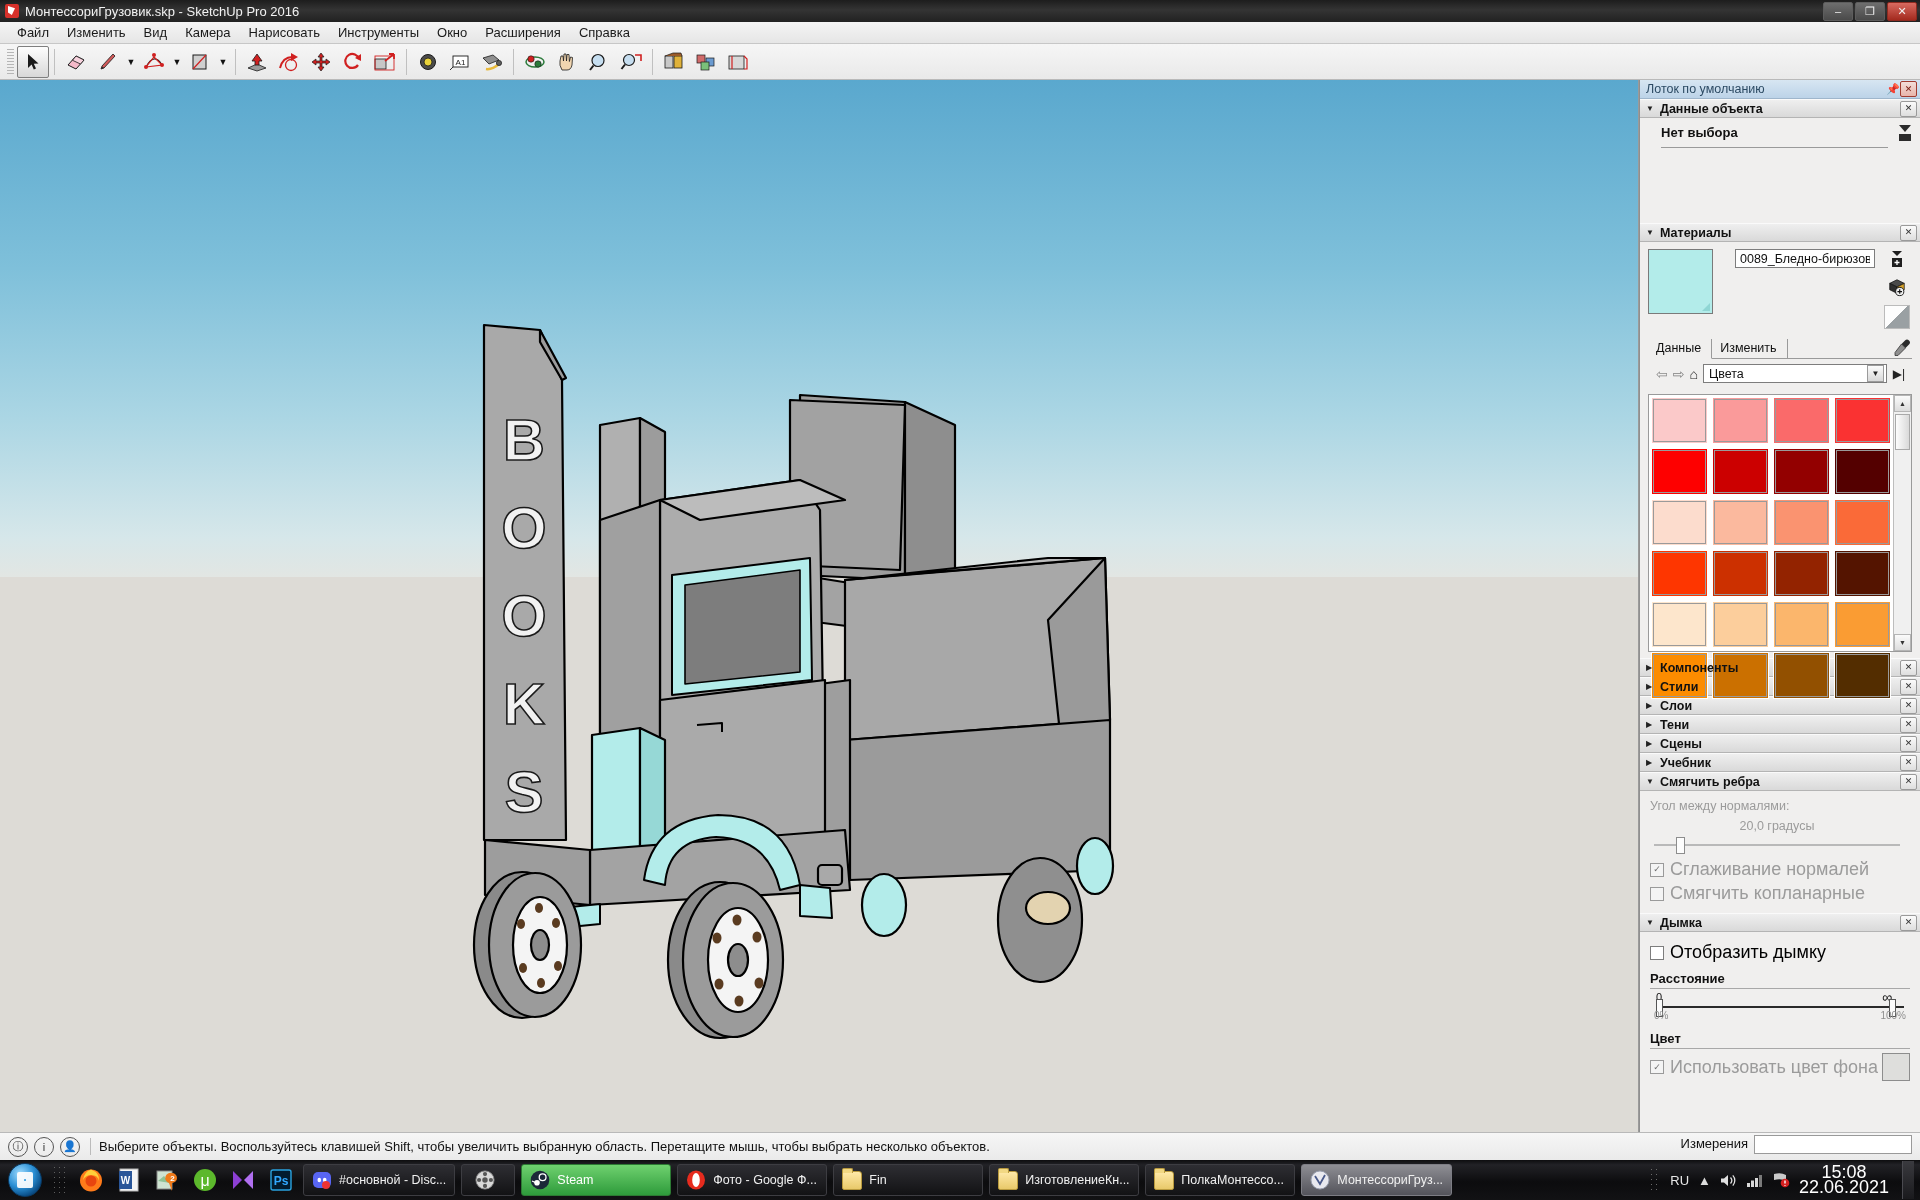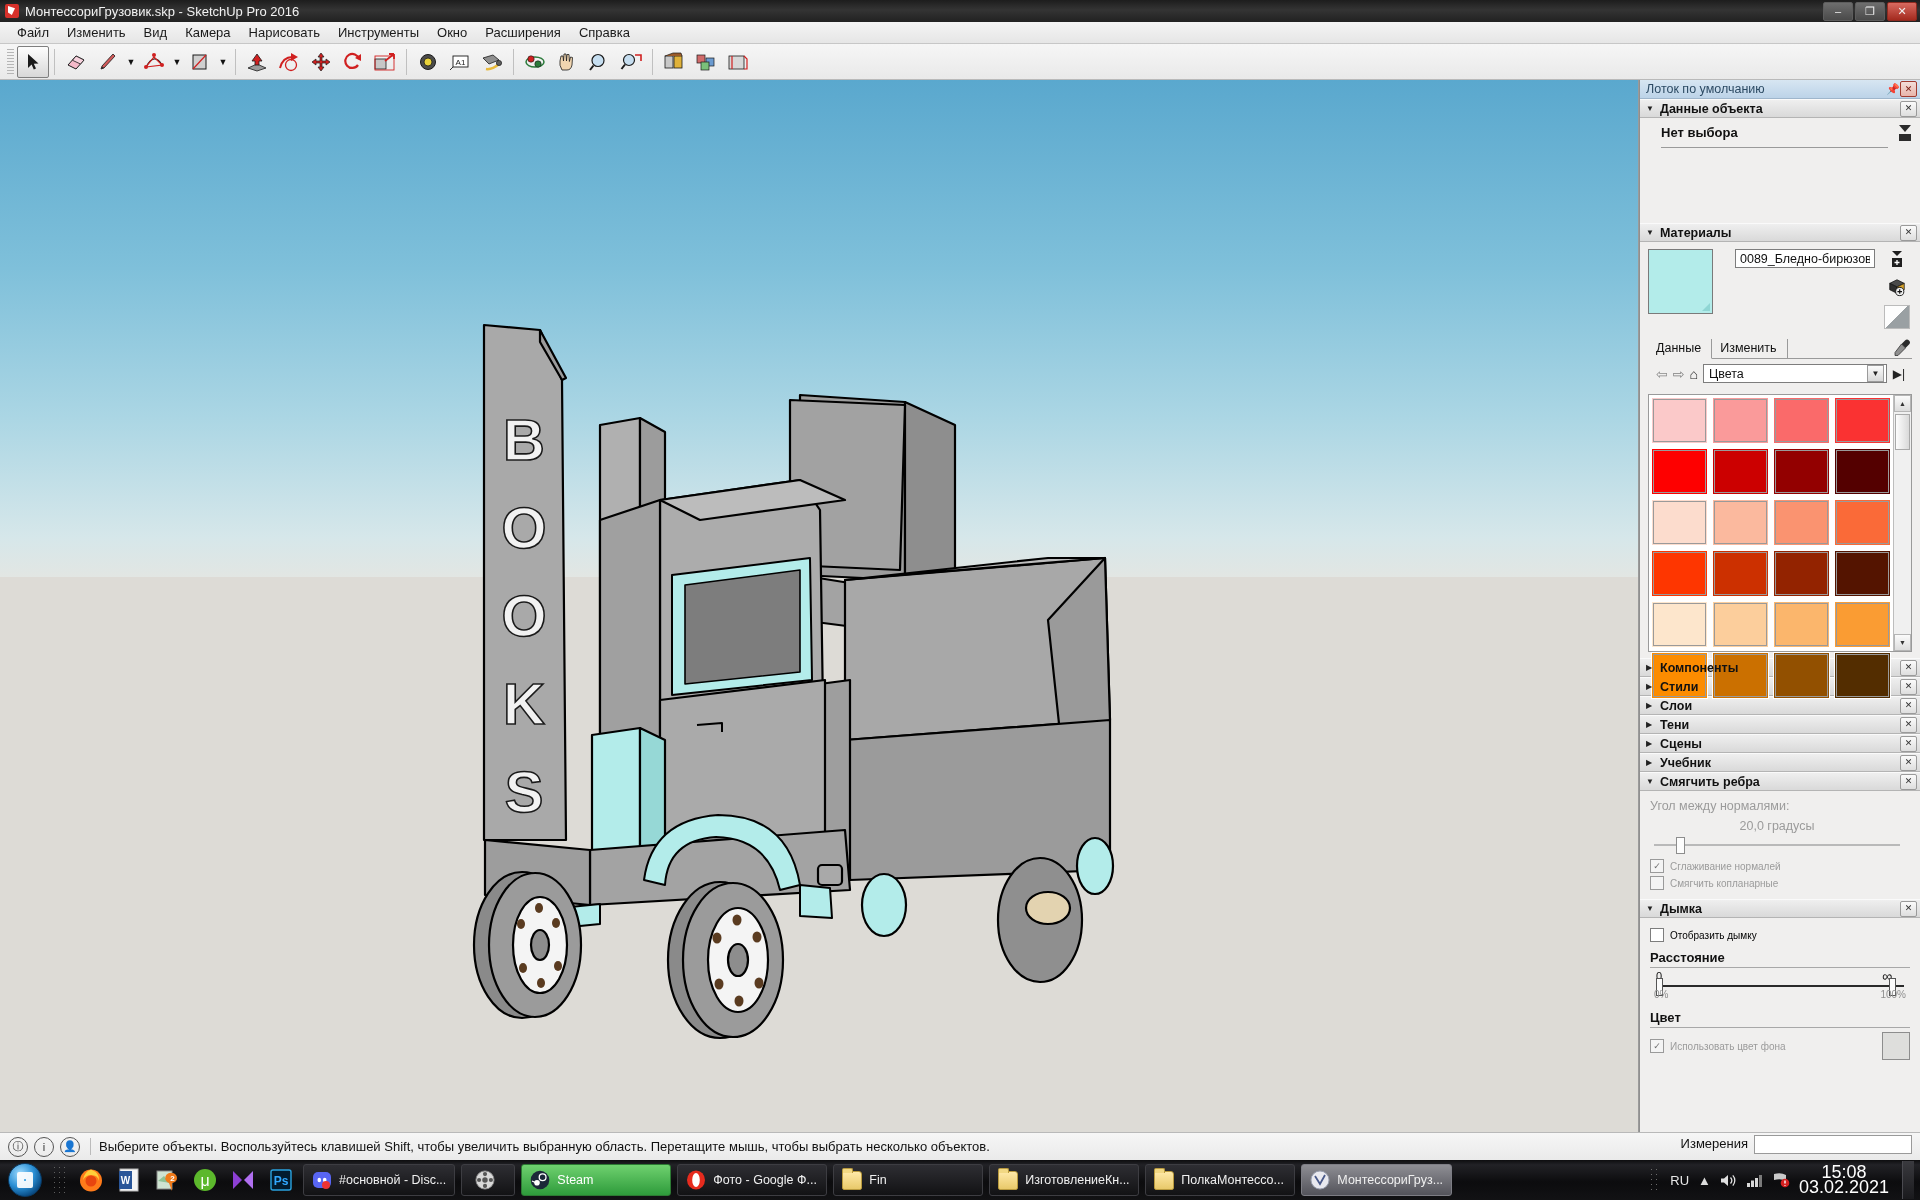--- a/index.html
+++ b/index.html
@@ -162,21 +162,21 @@
   .pal-sb .thumb{position:absolute;left:1px;top:19px;width:15px;height:36px;
     background:linear-gradient(to right,#fdfdfd,#d9d9d9);border:1px solid #a9a9a9;box-sizing:border-box;}
 
   .soft-body{padding:8px 16px 6px 10px;background:#f0efee;}
   .dim{color:#9b9b9b;}
   .soft-label{font-size:12.5px;}
   .soft-val{text-align:center;font-size:12.5px;margin:6px 0 4px 0;}
   .slider{position:relative;height:16px;margin:2px 4px 6px 4px;}
   .slider .track{position:absolute;left:0;right:0;top:7px;height:2px;background:#b9b9b9;}
   .slider .knob{position:absolute;top:0;width:7px;height:15px;background:#fdfdfd;border:1px solid #8d8d8d;}
-  .ck-row{display:flex;align-items:center;gap:6px;margin:3px 0;font-size:10px;}
+  .ck-row{display:flex;align-items:center;gap:6px;margin:3px 0;font-size:18px;}
   .ckbox{width:12px;height:12px;border:1px solid #9a9a9a;background:#f4f4f4;display:flex;align-items:center;justify-content:center;
     font-size:9px;color:#6e6e6e;line-height:1;flex:none;}
   .ckbox.on:after{content:"\2713";}
   .ckbox.white{background:#fff;border-color:#7d7d7d;}
 
   .fog-body{padding:7px 10px 8px 10px;background:#f0efee;}
   .hd{font-weight:bold;font-size:13px;color:#111;border-bottom:1px solid #a8a8a8;padding-bottom:2px;margin:8px 0 4px 0;}
   .fogslider{position:relative;height:30px;margin:0 4px;}
   .fogslider .tk{position:absolute;left:2px;right:2px;top:13px;height:2px;background:#2a2a2a;}
   .fogslider .k{position:absolute;top:6px;width:5px;height:16px;background:#fbfbfb;border:1px solid #555;}
@@ -867,18 +867,18 @@
       </div>
       <div class="tray-ico">
         <svg width="18" height="16" viewBox="0 0 18 16">
           <path d="M2 2 Q9 0 14 3 L14 9 Q9 6 2 8 Z" fill="#c9c9c9"></path>
           <circle cx="13" cy="11" r="4.3" fill="#d42020"></circle>
           <path d="M13 8.6 L13 11.6 M13 13 L13 13.8" stroke="#fff" stroke-width="1.4"></path>
         </svg>
       </div>
       <div class="clock">
         <div>15:08</div>
-        <div>03.02.2021</div>
+        <div>22.06.2021</div>
       </div>
       <div class="showdesk"></div>
     </div>
   </div>
 </div>
 
 </body></html>

